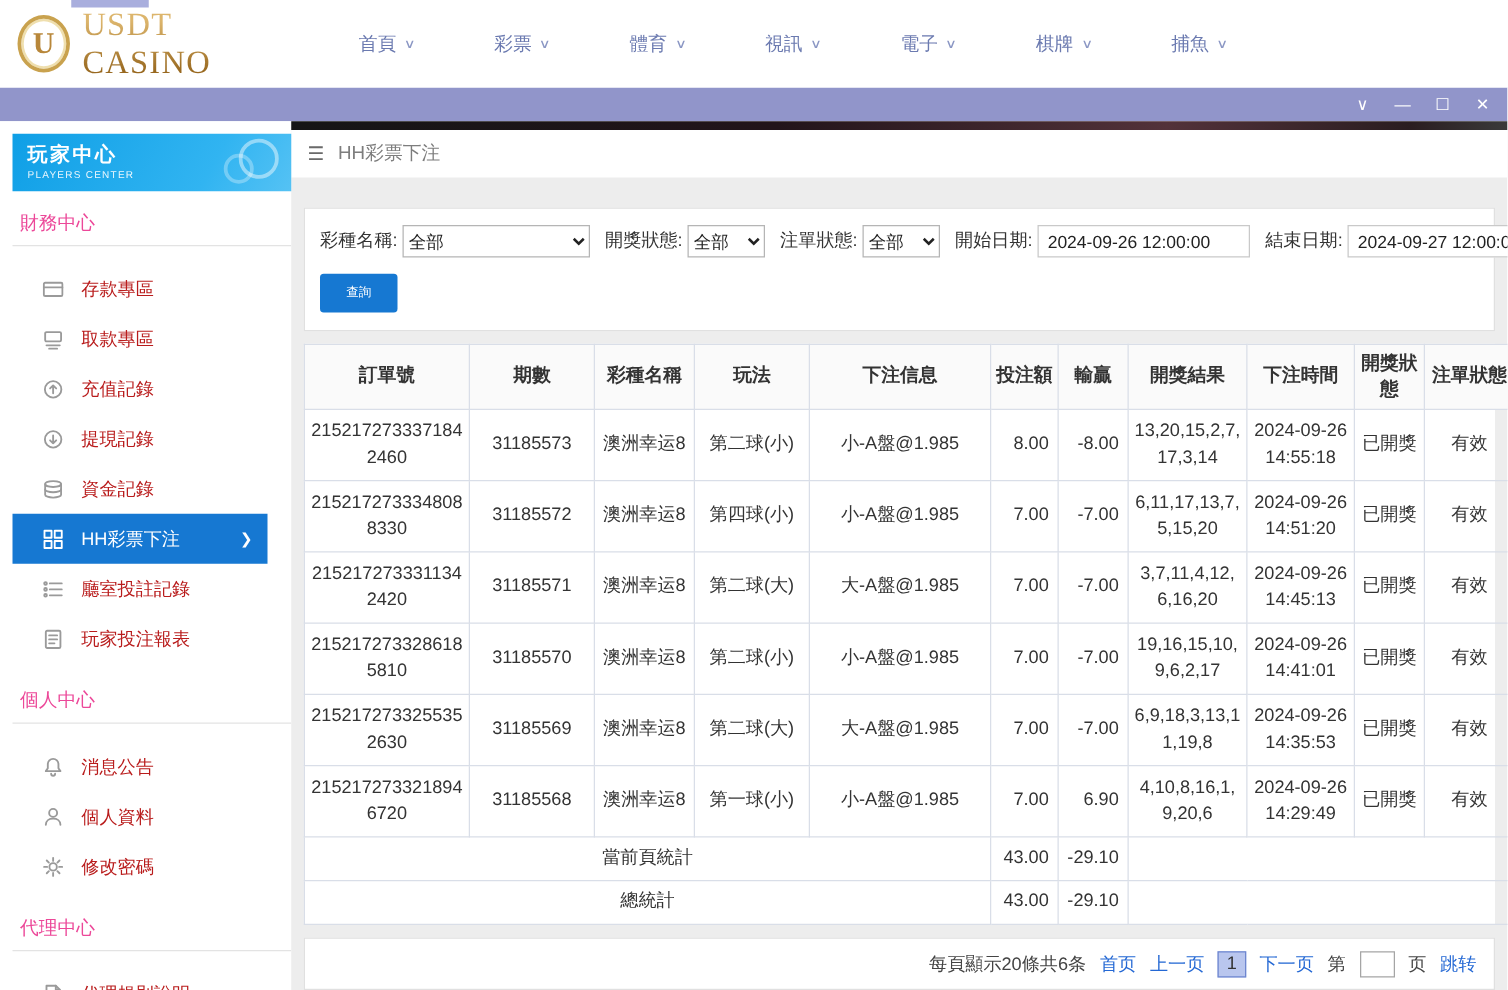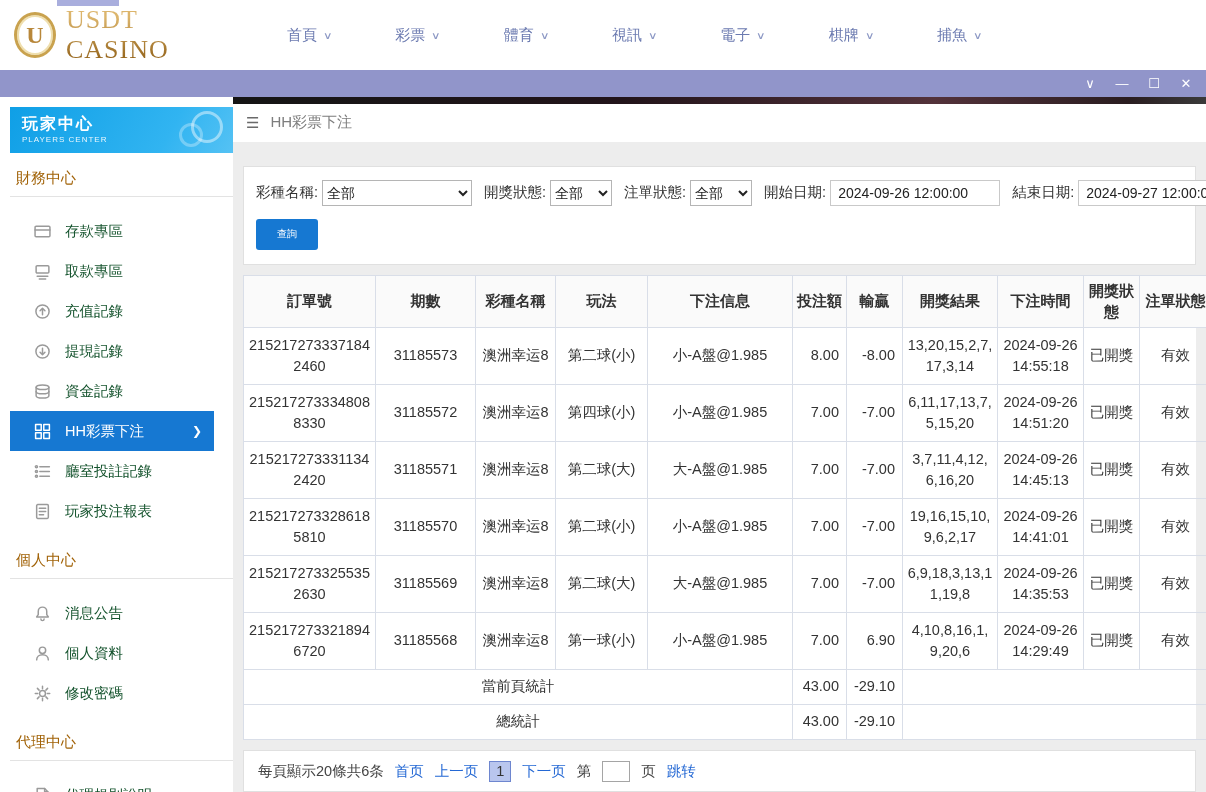--- a/index.html
+++ b/index.html
@@ -31,25 +31,25 @@
   .content { display:flex; height:695px; }
   .sidebar-col { width:233px; background:#fff; padding-left:10px; flex-shrink:0; }
   .side-header { margin-top:10px; height:46px; padding:7px 12px;
     background:linear-gradient(120deg,#0f9fe6,#31b4f1 70%,#55c2f4); color:#fff; position:relative; overflow:hidden; }
   .side-header .t { font-size:16px; font-weight:bold; letter-spacing:2px; }
   .side-header .s { font-size:8px; letter-spacing:1px; opacity:.9; }
   .side-header::after { content:""; position:absolute; right:10px; top:4px; width:26px; height:26px;
     border-radius:50%; border:3px solid rgba(255,255,255,.45); }
   .side-header::before { content:""; position:absolute; right:30px; top:16px; width:18px; height:18px;
     border-radius:50%; border:3px solid rgba(255,255,255,.3); }
-  .side-section-title { color:#a16207; font-size:15px; padding:16px 6px 8px;
+  .side-section-title { color:#ec4899; font-size:15px; padding:16px 6px 8px;
     border-bottom:1px solid #e3e3e3; }
   .side-items { padding-top:14px; padding-bottom:4px; }
   .side-item { height:40px; display:flex; align-items:center; gap:14px; padding-left:24px;
-    color:#14532d; font-size:14.5px; cursor:pointer; margin-right:19px; }
+    color:#b91c1c; font-size:14.5px; cursor:pointer; margin-right:19px; }
   .side-item .side-icon { width:17px; height:17px; display:inline-flex; }
   .side-item .side-icon svg { width:17px; height:17px; stroke:#9a9a9a; fill:none;
     stroke-width:1.4; stroke-linecap:round; stroke-linejoin:round; }
   .side-item.active { background:#1678d2; color:#fff; }
   .side-item.active .side-icon svg { stroke:#fff; }
   .side-arrow { display:none; margin-left:auto; margin-right:12px; font-size:12px; }
   .side-item.active .side-arrow { display:inline; }
 
   
   .main-col { flex:1; background:#ededed; display:flex; flex-direction:column; min-width:0; }
@@ -76,21 +76,21 @@
   .table-wrap { margin-top:10px; background:#fff; }
   table { border-collapse:collapse; width:100%; table-layout:fixed; font-size:14.5px; color:#333; }
   th,td { border:1px solid #d9dee8; text-align:center; padding:4px; line-height:1.45; }
   th { background:#fafafa; font-weight:bold; height:44px; font-size:15px; padding:4px 2px; }
   .body-row td { height:57px; }
   td.num { text-align:right; padding-right:7px; }
   td.break { word-break:break-all; }
   .summary-row td { height:35px; }
 
   .footer-bar { margin-top:10px; background:#fff; border:1px solid #e0e0e0; height:42px;
-    display:flex; align-items:center; justify-content:flex-start; padding:0 14px;
+    display:flex; align-items:center; justify-content:flex-end; padding:0 14px;
     font-size:14.5px; color:#444; }
   .pagination { display:flex; align-items:center; gap:11px; }
   .pg-link { color:#2468d4; cursor:pointer; }
   .pg-current { background:#b9c6ee; border:1px solid #6e86cf; color:#333; padding:0 6px;
     height:21px; line-height:19px; cursor:default; }
   .jump-input { width:28px; height:21px; border:1px solid #a5a5a5; }
 </style>
 </head>
 <body>
 

